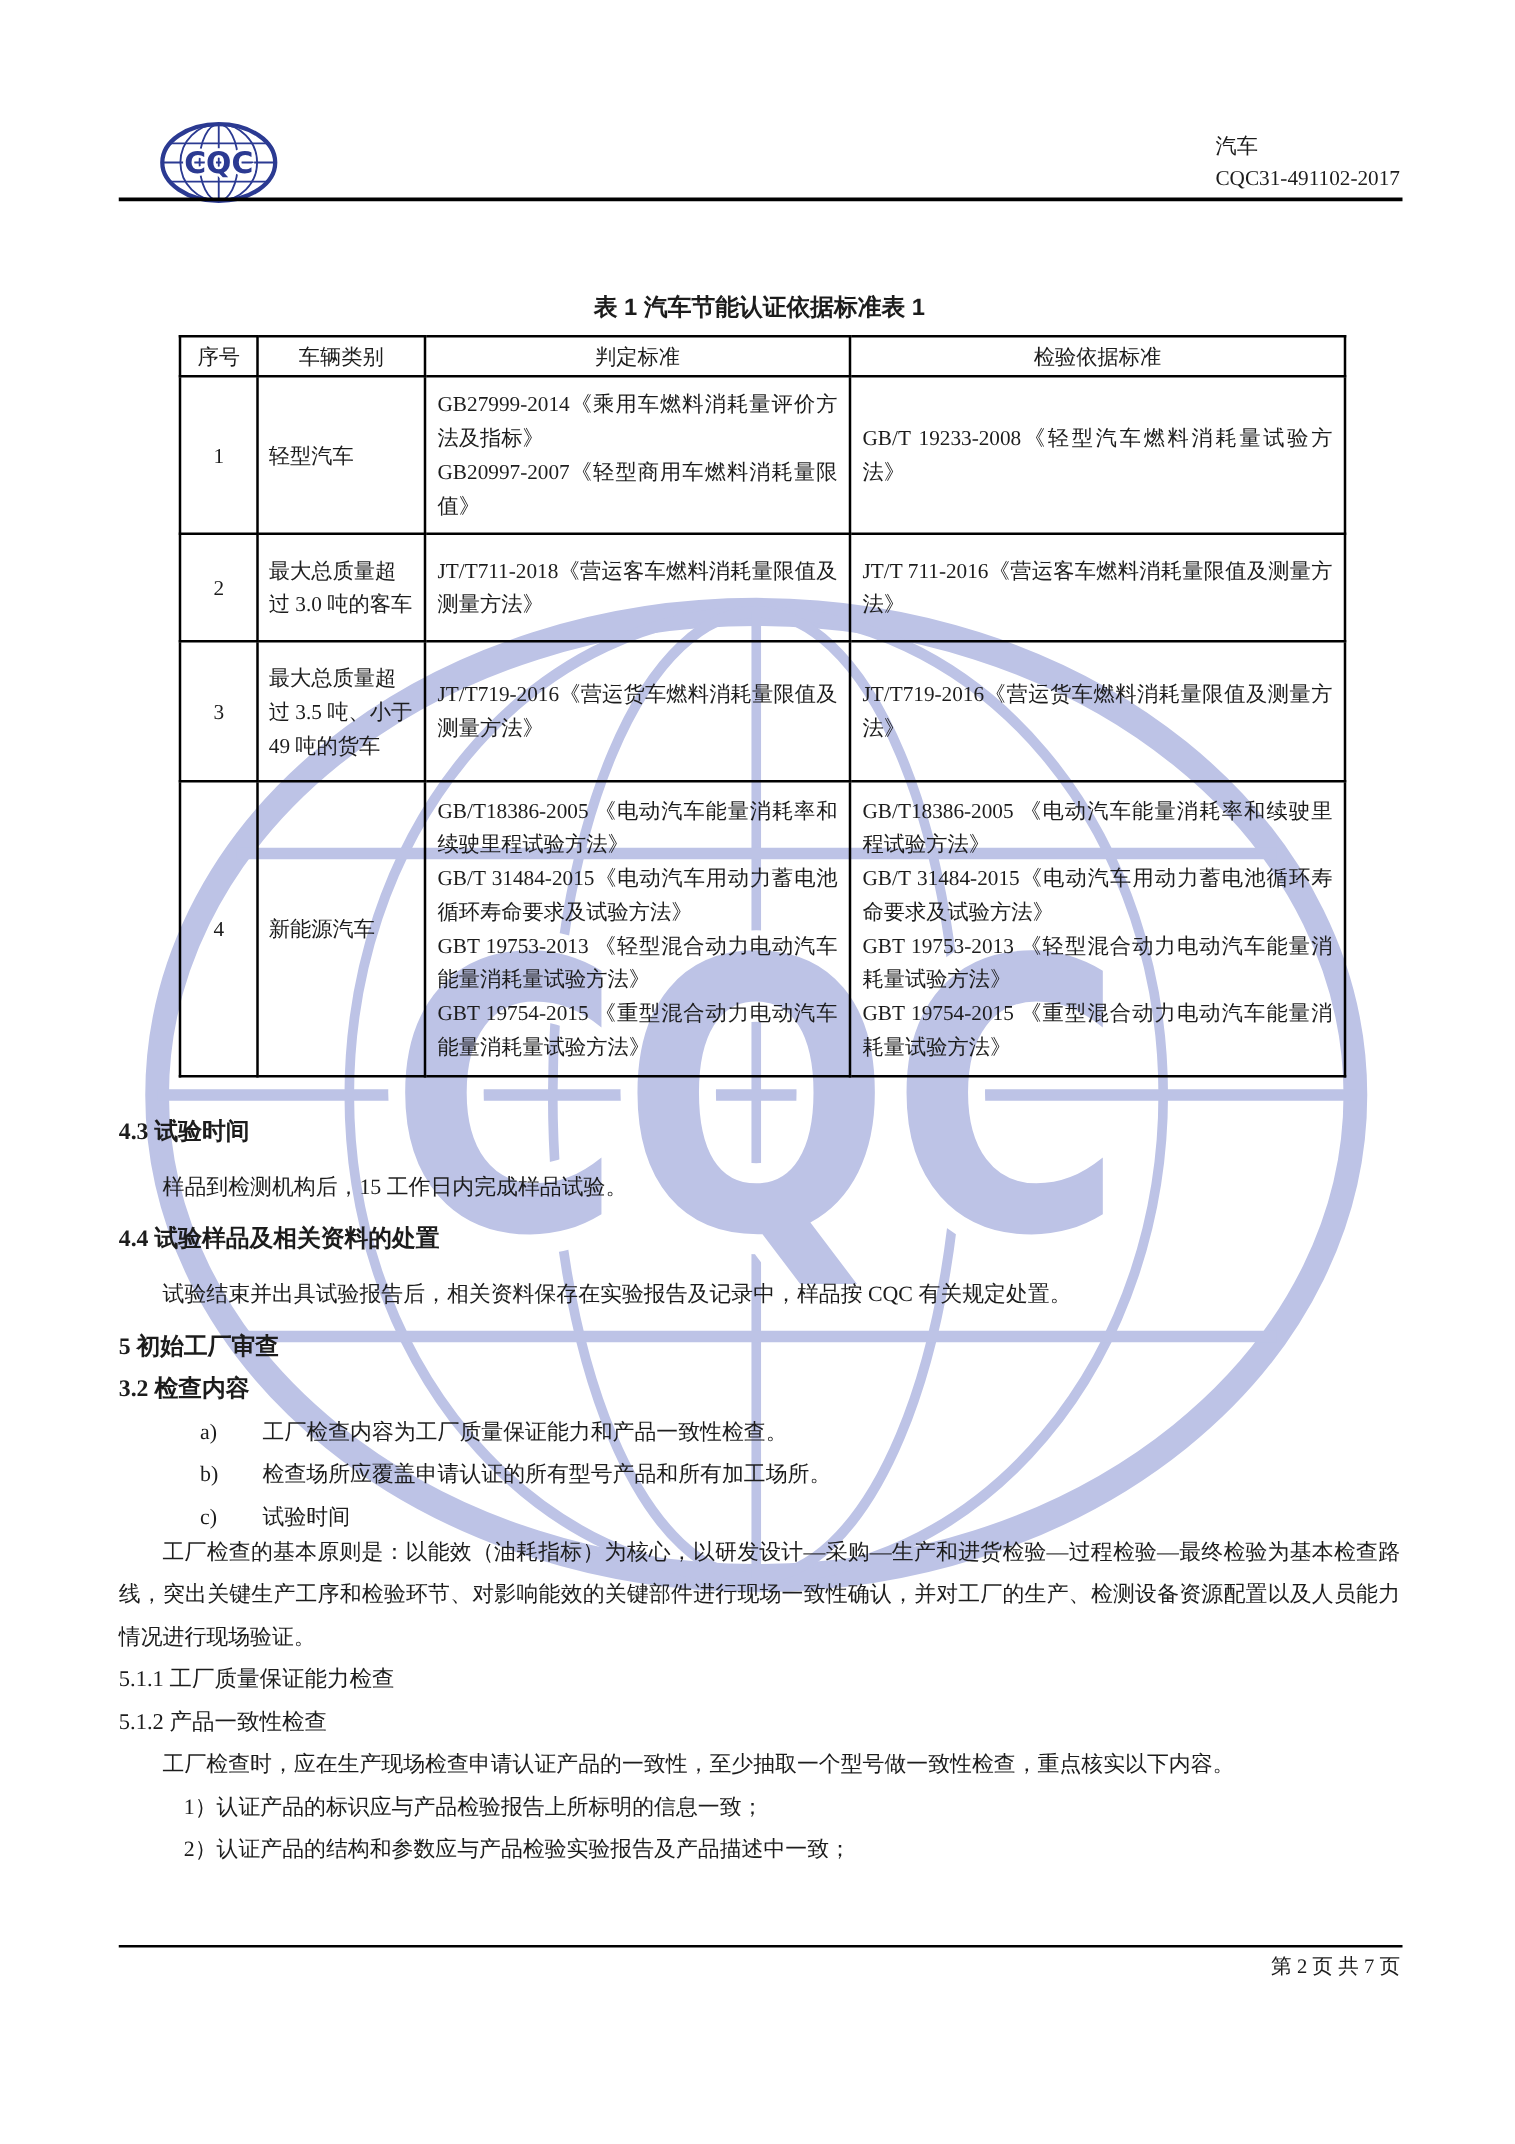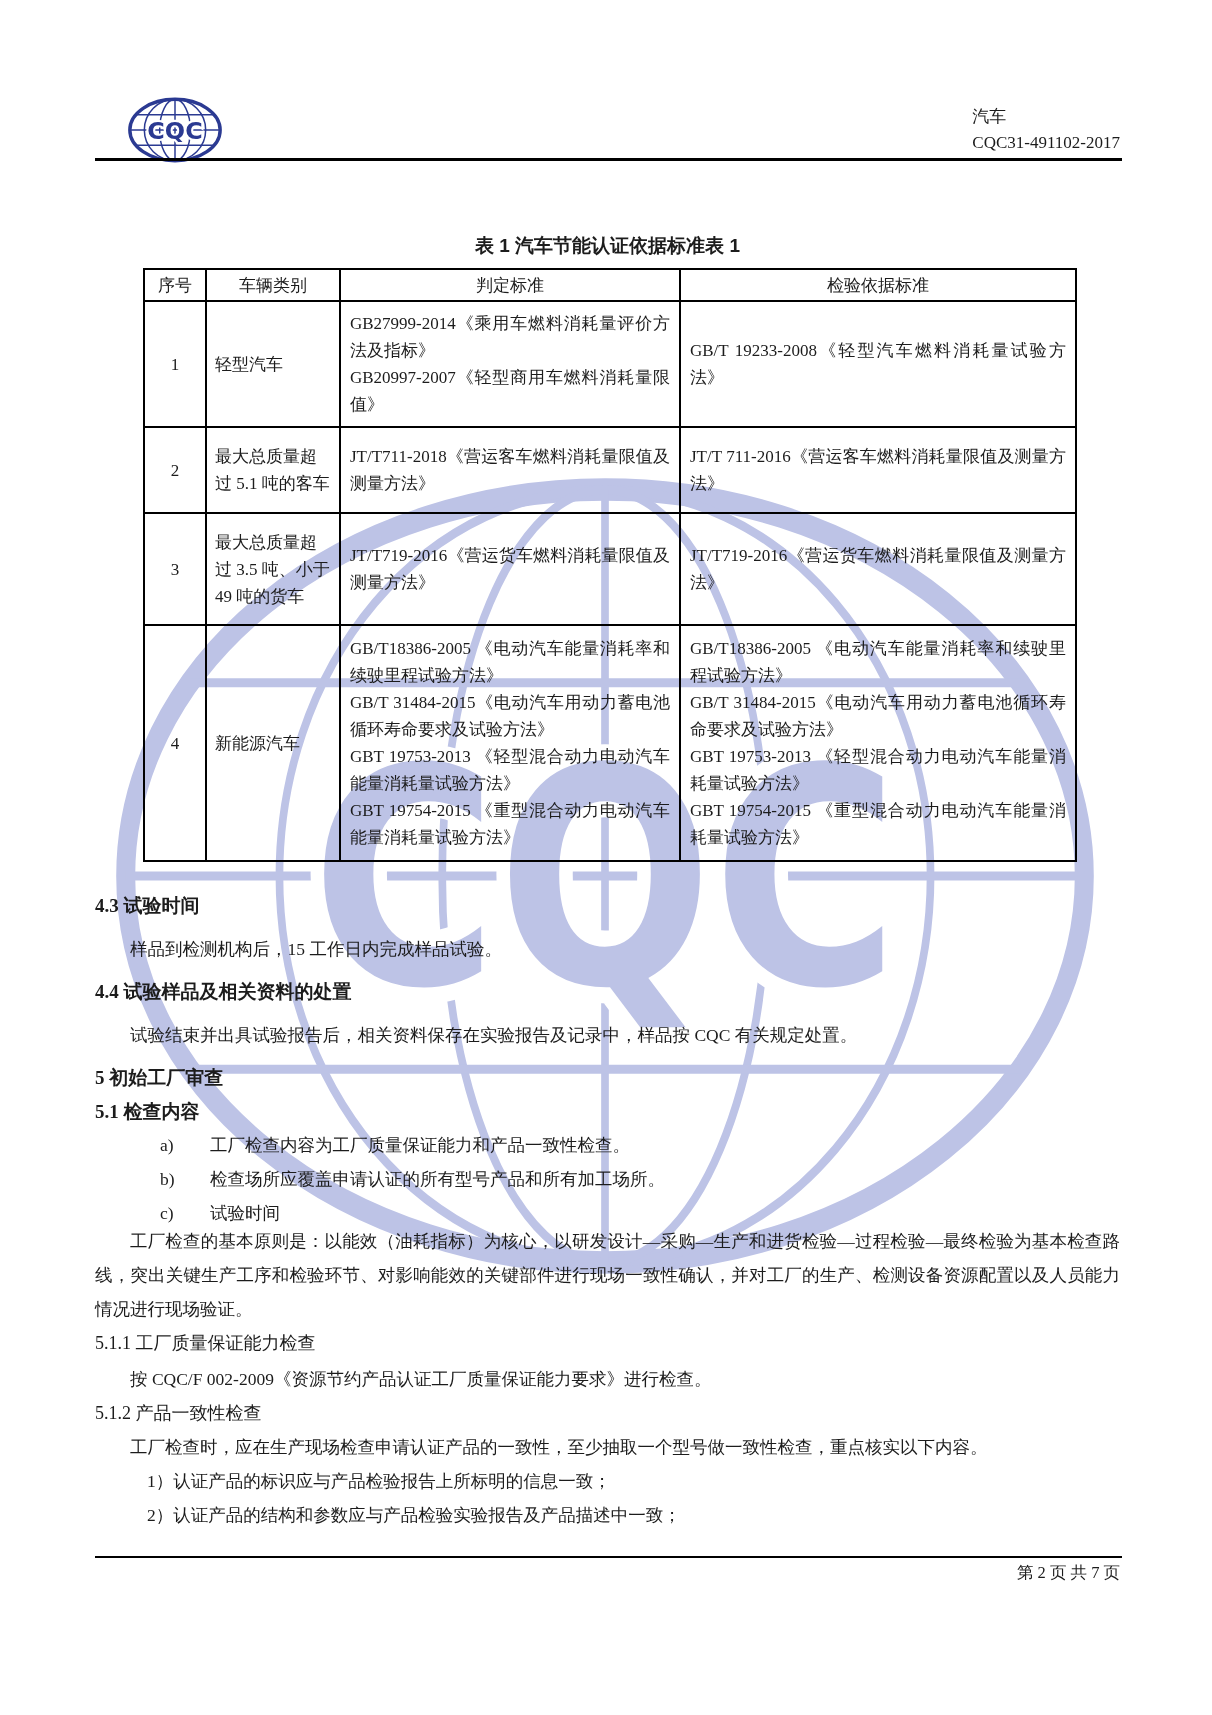--- a/index.html
+++ b/index.html
@@ -135,21 +135,21 @@
     </tr>
     <tr style="height:126px">
       <td class="c-no">1</td>
       <td class="c-cat">轻型汽车</td>
       <td class="c-std">GB27999-2014《乘用车燃料消耗量评价方法及指标》
 GB20997-2007《轻型商用车燃料消耗量限值》</td>
       <td class="c-std">GB/T 19233-2008《轻型汽车燃料消耗量试验方法》</td>
     </tr>
     <tr style="height:86px">
       <td class="c-no">2</td>
-      <td class="c-cat">最大总质量超过 5.1 吨的客车</td>
+      <td class="c-cat">最大总质量超过 3.0 吨的客车</td>
       <td class="c-std">JT/T711-2018《营运客车燃料消耗量限值及测量方法》</td>
       <td class="c-std">JT/T 711-2016《营运客车燃料消耗量限值及测量方法》</td>
     </tr>
     <tr style="height:112px">
       <td class="c-no">3</td>
       <td class="c-cat">最大总质量超过 3.5 吨、小于 49 吨的货车</td>
       <td class="c-std">JT/T719-2016《营运货车燃料消耗量限值及测量方法》</td>
       <td class="c-std">JT/T719-2016《营运货车燃料消耗量限值及测量方法》</td>
     </tr>
     <tr style="height:236px">
@@ -168,36 +168,35 @@
     </table>
 
   <div class="flow">
     <div class="h2 mt28">4.3 试验时间</div>
     <div class="para mt12">样品到检测机构后，15 工作日内完成样品试验。</div>
 
     <div class="h2 mt12">4.4 试验样品及相关资料的处置</div>
     <div class="para mt12">试验结束并出具试验报告后，相关资料保存在实验报告及记录中，样品按 CQC 有关规定处置。</div>
 
     <div class="h2 mt12">5 初始工厂审查</div>
-    <div class="h2 mt6">5.1 检查内容</div>
+    <div class="h2 mt6">3.2 检查内容</div>
 
     <div class="abc-item mt2">
       <span class="marker">a)</span><span>工厂检查内容为工厂质量保证能力和产品一致性检查。</span>
     </div>
     <div class="abc-item">
       <span class="marker">b)</span><span>检查场所应覆盖申请认证的所有型号产品和所有加工场所。</span>
     </div>
     <div class="abc-item">
       <span class="marker">c)</span><span>试验时间</span>
     </div>
 
     <div class="para mtn6">工厂检查的基本原则是：以能效（油耗指标）为核心，以研发设计—采购—生产和进货检验—过程检验—最终检验为基本检查路线，突出关键生产工序和检验环节、对影响能效的关键部件进行现场一致性确认，并对工厂的生产、检测设备资源配置以及人员能力情况进行现场验证。</div>
 
     <div class="h3">5.1.1 工厂质量保证能力检查</div>
-    <div class="para mt2">按 CQC/F 002-2009《资源节约产品认证工厂质量保证能力要求》进行检查。</div>
 
     <div class="h3">5.1.2 产品一致性检查</div>
     <div class="para">工厂检查时，应在生产现场检查申请认证产品的一致性，至少抽取一个型号做一致性检查，重点核实以下内容。</div>
 
     <div class="num-item">
       <span>1）</span><span>认证产品的标识应与产品检验报告上所标明的信息一致；</span>
     </div>
     <div class="num-item">
       <span>2）</span><span>认证产品的结构和参数应与产品检验实验报告及产品描述中一致；</span>
     </div>

